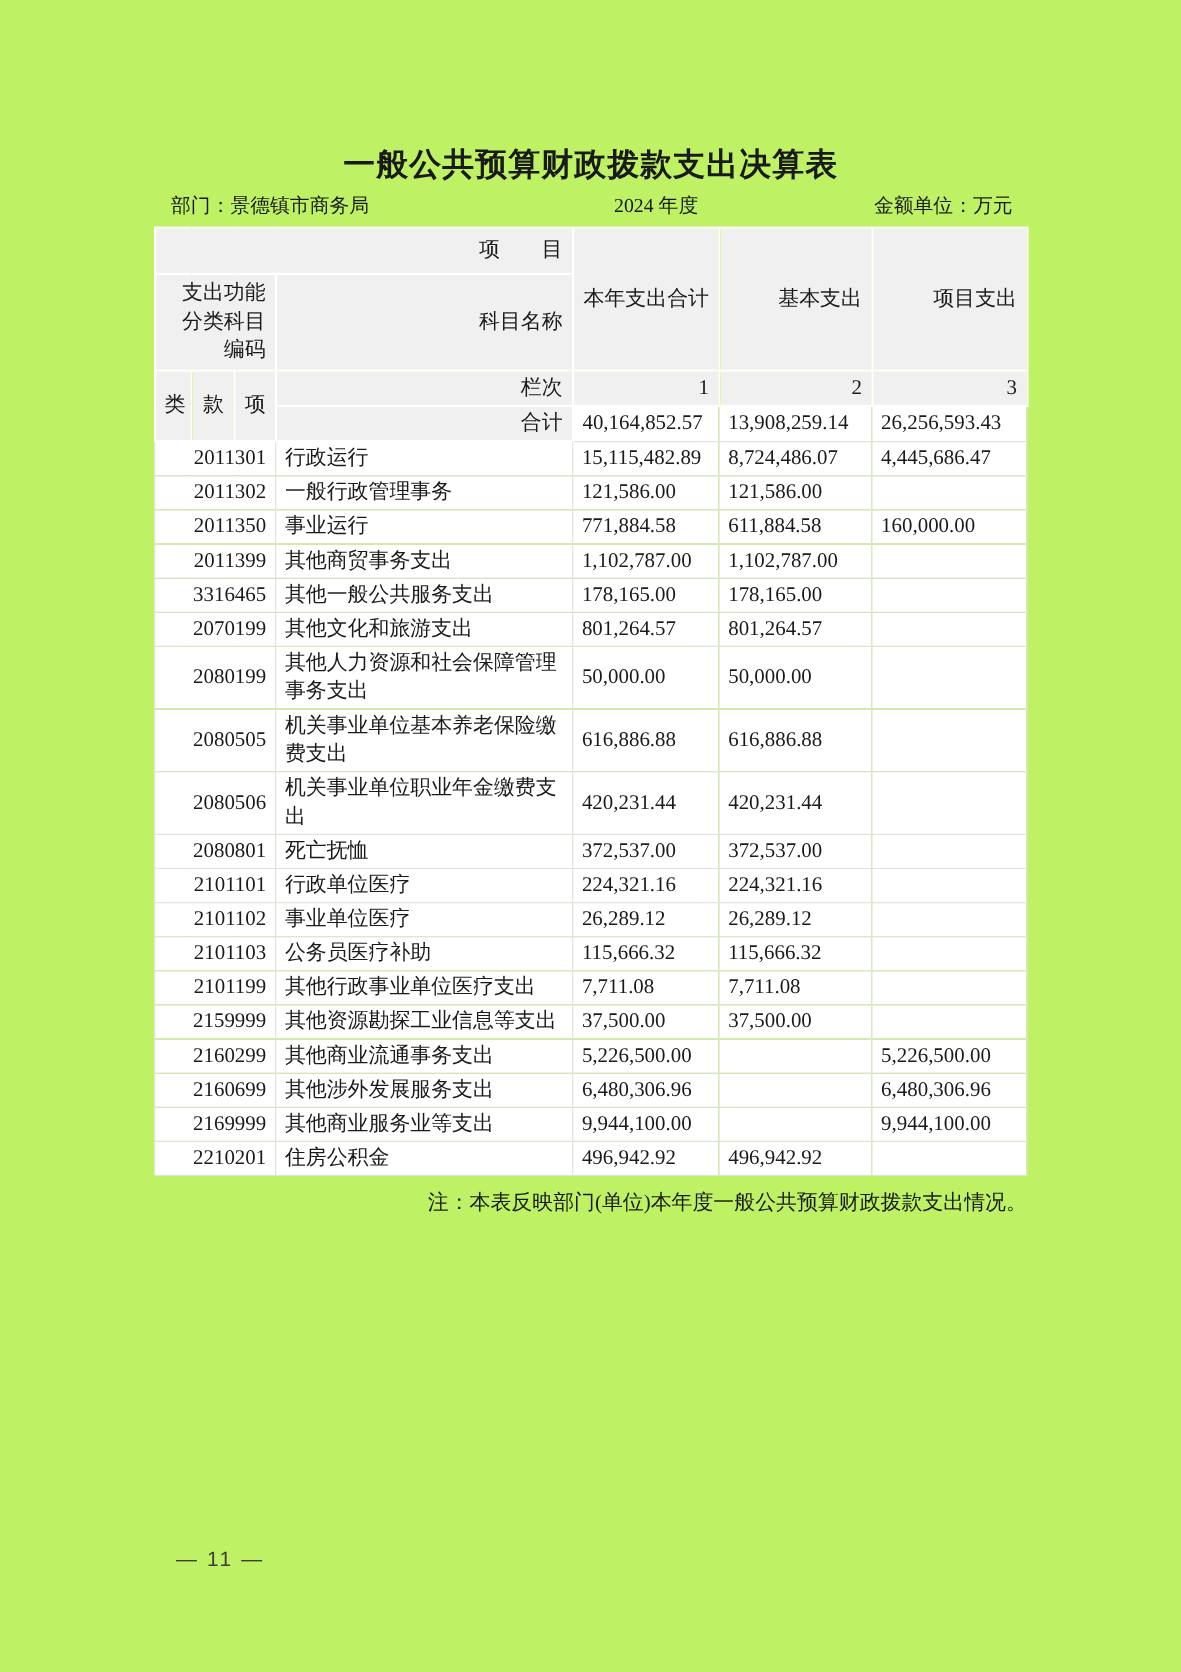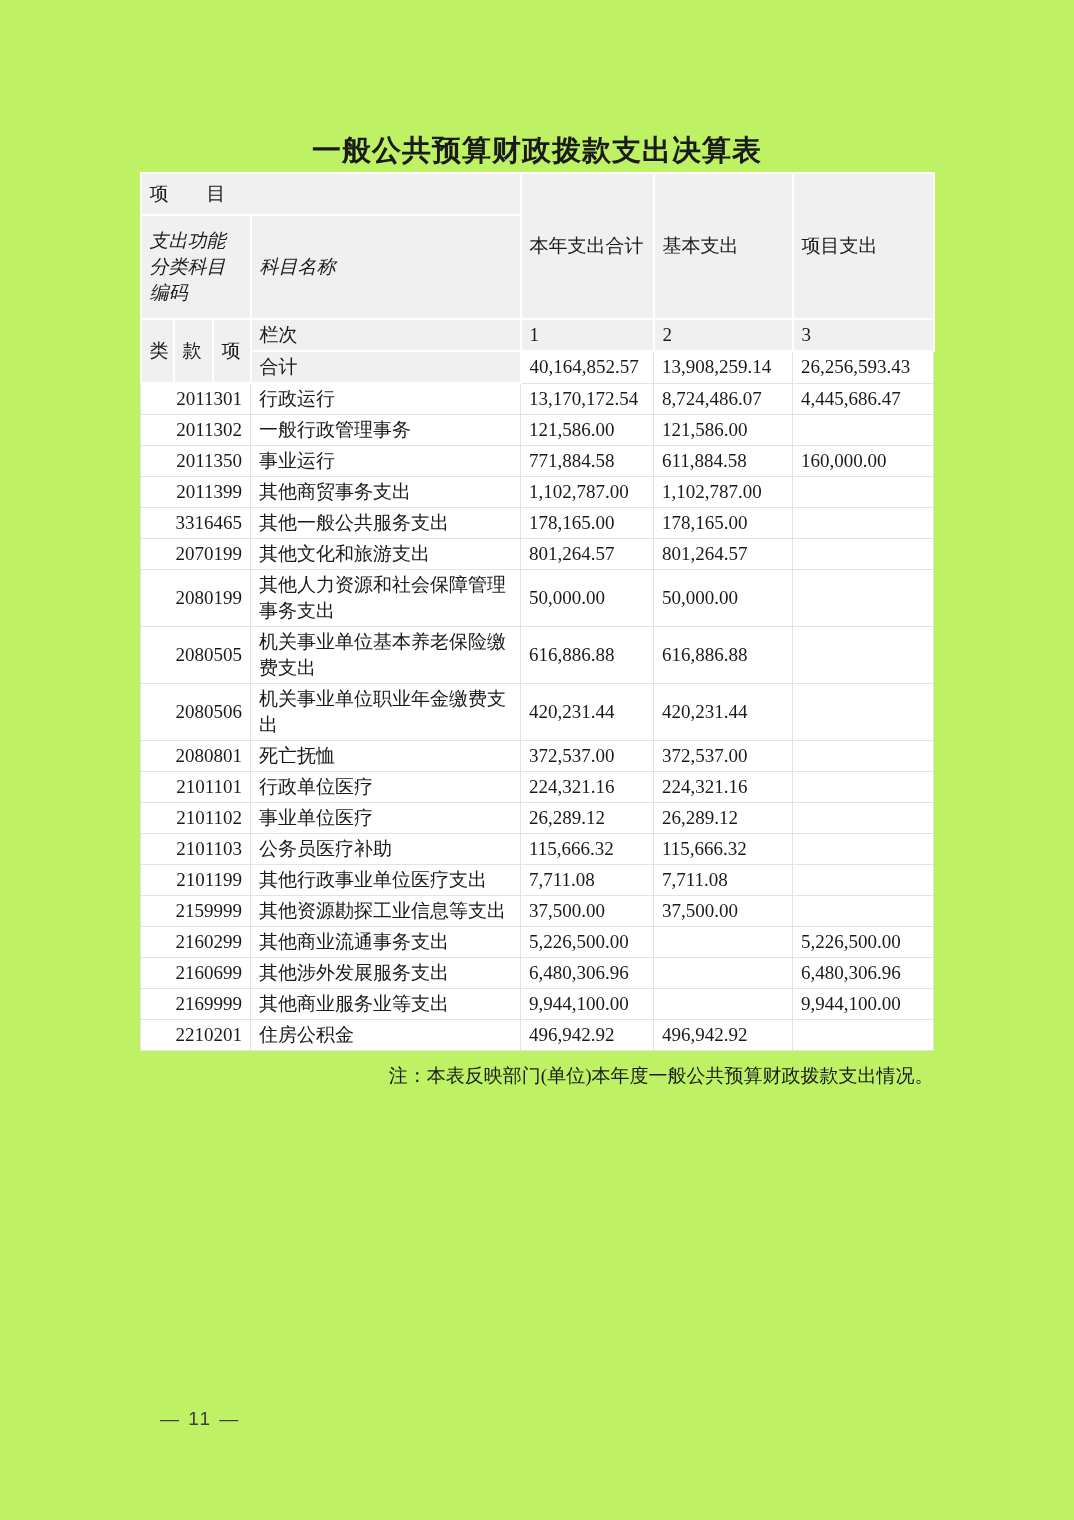--- a/index.html
+++ b/index.html
@@ -53,28 +53,28 @@
   .budget th, .budget td {
     font-weight: normal;
     padding: 2px 8px;
     line-height: 26px;
     overflow: hidden;
     word-break: break-all;
   }
   .budget th.gray {
     background: #f0f0f0;
     border: 2px solid #ffffff;
-    text-align: left;
+    text-align: right;
   }
   .budget td.val, .budget tbody td {
     background: #ffffff;
     border: 1px solid #e3e3e3;
   }
   .h-a  { height: 42px; }
-  .h-b  { height: 104px; font-style: italic; }
+  .h-b  { height: 88px; }
   .h-cd { height: 29px; }
   .amount-head { padding: 0 15px; }
   .code-head   { padding: 0 12px; }
   .cell-code { text-align: right;  padding: 2px 4px 2px 6px; height: 30px; }
   .cell-name { text-align: left;  padding: 2px 18px 2px 12px; }
   .cell-num  { text-align: left; padding: 2px 6px 2px 4px; }
   .note {
     width: 793px;
     margin: 12px auto 0;
     padding-left: 15px;
@@ -93,20 +93,25 @@
   }
 </style>
 </head>
 <body>
 
 <div class="page">
 
   <h1 class="title">一般公共预算财政拨款支出决算表</h1>
 
 
+  <div class="meta">
+    <span class="dep">部门：景德镇市商务局</span>
+    <span class="year">2024 年度</span>
+    <span class="unit">金额单位：万元</span>
+  </div>
 
   <table class="budget">
     <colgroup>
       <col style="width:33px">
         <col style="width:39px">
         <col style="width:38px">
       <col style="width:270px">
       <col style="width:133px">
         <col style="width:139px">
         <col style="width:141px">
@@ -135,21 +140,21 @@
         <th class="gray h-cd">合计</th>
         <td class="val cell-num h-cd">40,164,852.57</td>
         <td class="val cell-num h-cd">13,908,259.14</td>
         <td class="val cell-num h-cd">26,256,593.43</td>
       </tr>
     </thead>
     <tbody id="rows-body">
   <tr>
     <td class="cell-code" colspan="3">2011301</td>
     <td class="cell-name">行政运行</td>
-    <td class="cell-num">13,170,172.54</td>
+    <td class="cell-num">15,115,482.89</td>
     <td class="cell-num">8,724,486.07</td>
     <td class="cell-num">4,445,686.47</td>
   </tr>
 
   <tr>
     <td class="cell-code" colspan="3">2011302</td>
     <td class="cell-name">一般行政管理事务</td>
     <td class="cell-num">121,586.00</td>
     <td class="cell-num">121,586.00</td>
     <td class="cell-num"></td>

